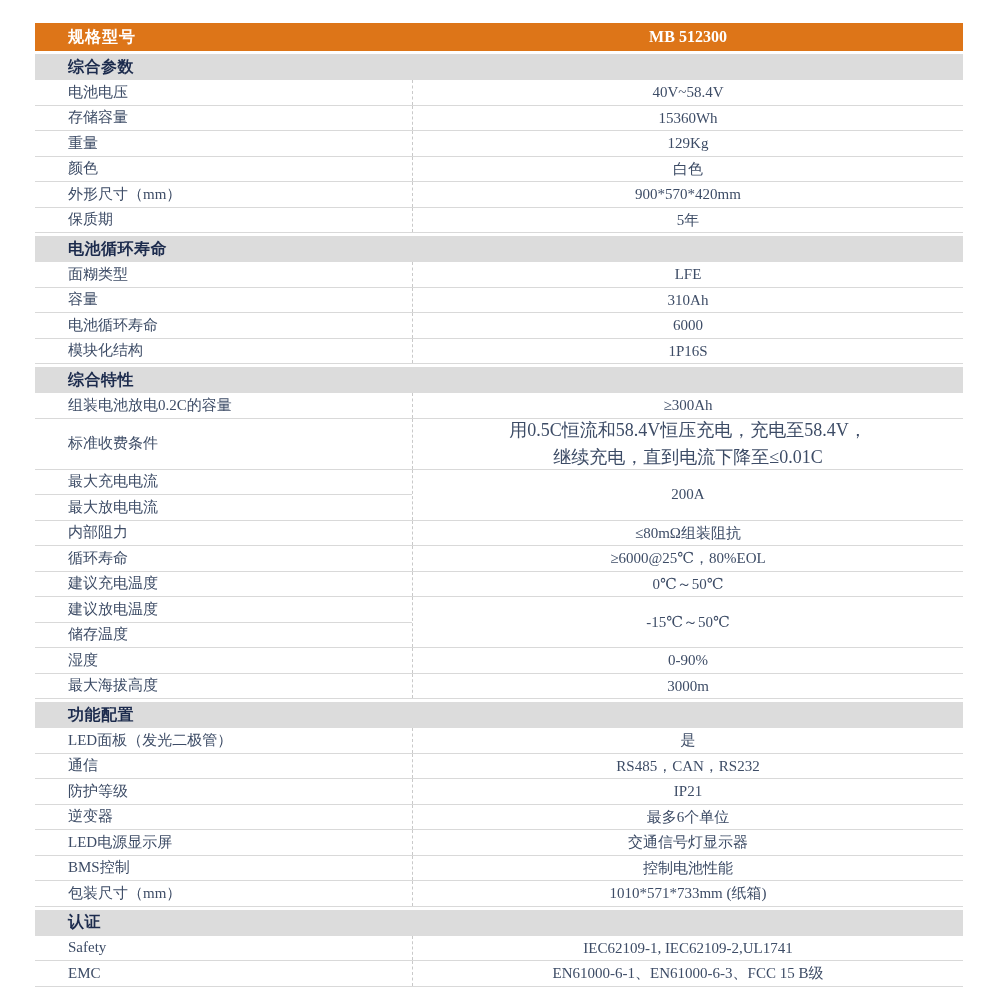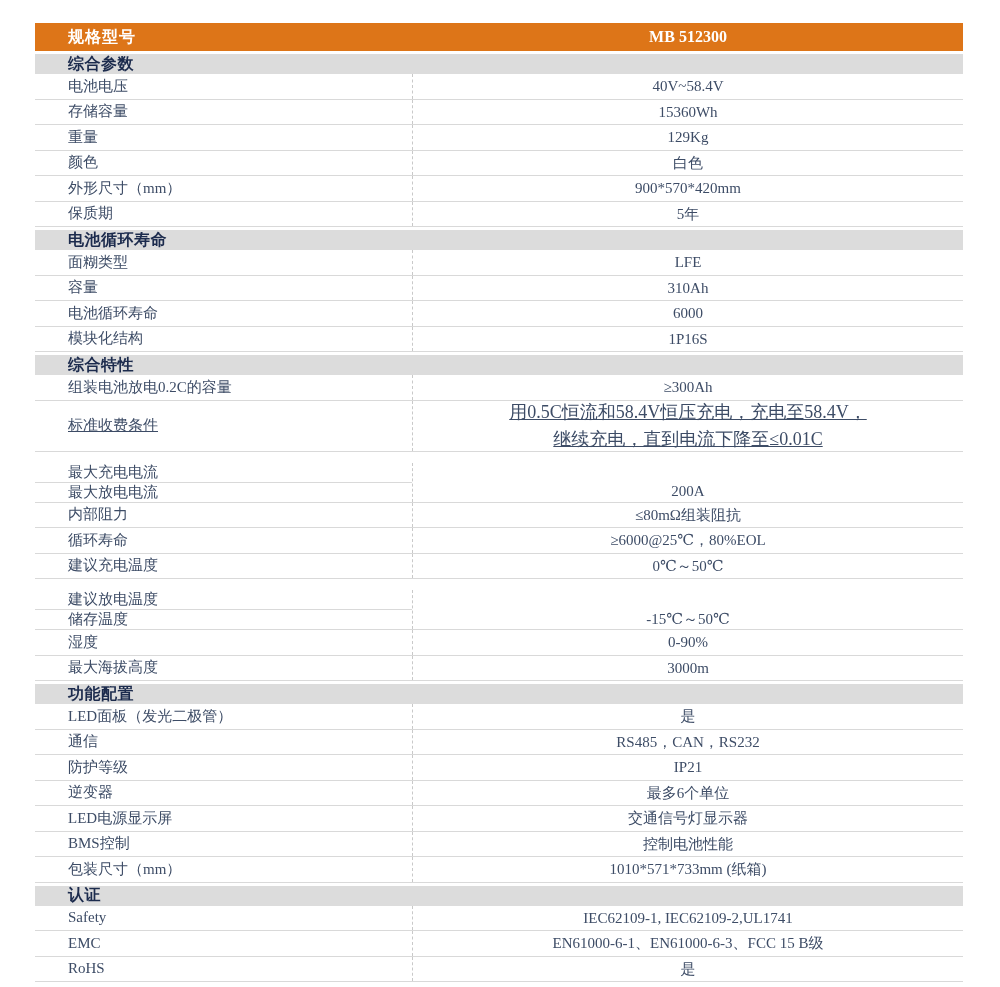--- a/index.html
+++ b/index.html
@@ -25,30 +25,30 @@
     color:#ffffff;font-weight:bold;font-size:16px;
   }
   .hdr-left{
     width:378px;display:flex;align-items:center;padding-left:33px;
     letter-spacing:1px;
   }
   .hdr-right{
     flex:1;display:flex;align-items:center;justify-content:center;
   }
   .section-bar{
-    margin-top:3px;height:20px;background:var(--section-bg);
+    margin-top:3px;height:26px;background:var(--section-bg);
     display:flex;align-items:center;padding-left:33px;
     color:var(--heading);font-weight:bold;font-size:16px;letter-spacing:.5px;
   }
   .row{
     display:flex;height:25.5px;border-bottom:1px solid var(--line);
     font-size:15px;
   }
-  .row.tall{height:51px;text-decoration:underline;}
-  .row.merged{height:51px;align-items:flex-end;}
+  .row.tall{height:51px;}
+  .row.merged{height:51px;}
   .lcell{
     width:378px;display:flex;align-items:center;padding-left:33px;
     border-right:1px dashed var(--dash);
   }
   .lcol{
     width:378px;display:flex;flex-direction:column;
     border-right:1px dashed var(--dash);
   }
   .lcol .sub{
     flex:1;display:flex;align-items:center;padding-left:33px;

